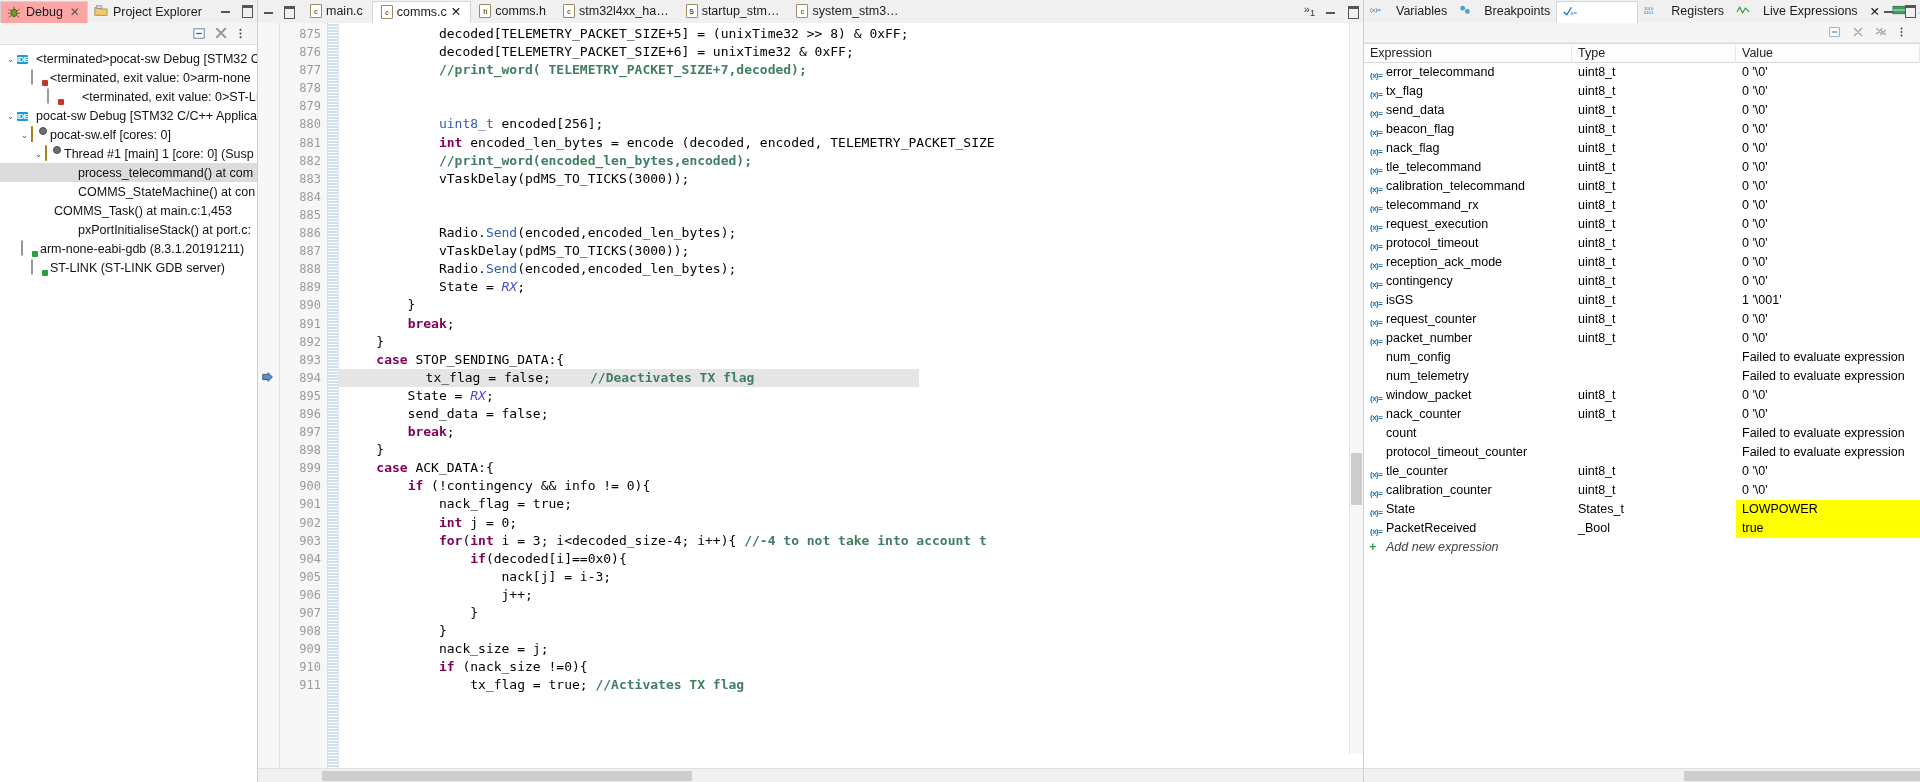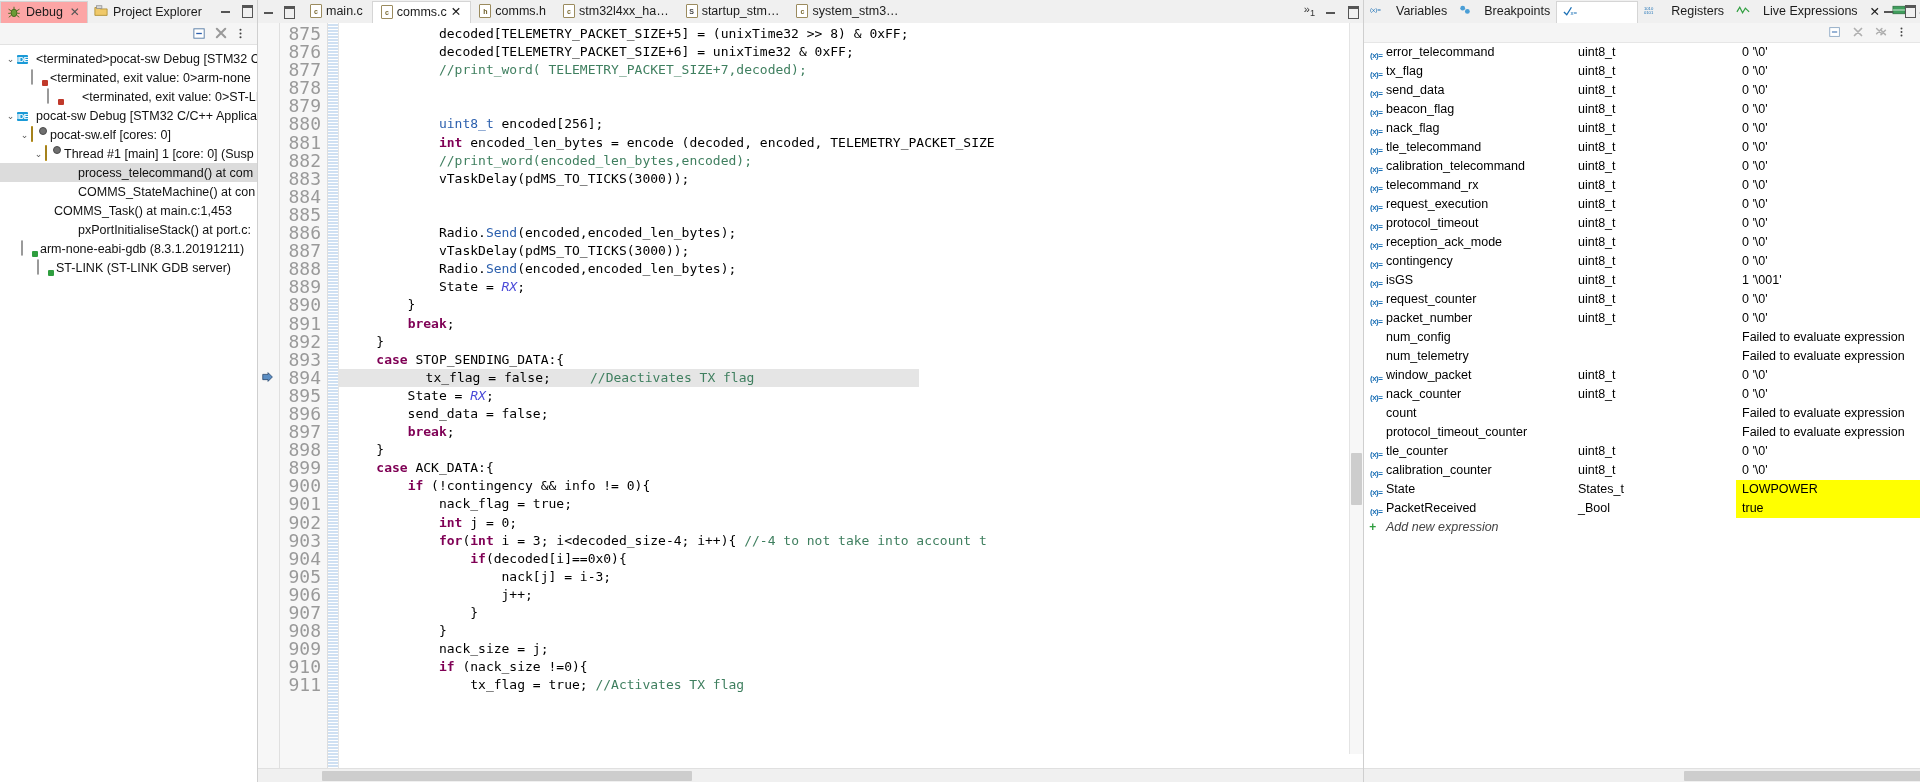--- a/index.html
+++ b/index.html
@@ -146,39 +146,39 @@
     flex: 1 1 auto; display: flex; position: relative; overflow: hidden;
     background:#ffffff;
   }
   .ruler-left {
     width: 22px; background: #f7f7f7; border-right: 1px solid #e0e0e0;
     position: relative; flex: 0 0 22px;
   }
   .gutter {
     width: 48px; flex: 0 0 48px; background:#f7f7f7;
     text-align: right; padding-right: 6px;
-    font-family: "DejaVu Sans Mono", monospace; font-size: 18px;
+    font-family: "DejaVu Sans Mono", monospace; font-size: 12px;
     color: #9a9a9a; padding-top: 2px;
     border-right: 1px solid #dedede;
   }
   .folding {
     width: 11px; flex: 0 0 11px;
     background: repeating-linear-gradient(#ffffff 0 1px, #cfe0f2 1px 3px);
     border-right:1px solid #e4e4e4;
   }
   .code {
     flex: 1 1 auto; position: relative; overflow: hidden;
     font-family: "DejaVu Sans Mono", monospace; font-size: 13px;
     padding-top: 2px; white-space: pre; line-height: 18.1px;
   }
   .gline { height: 18.1px; line-height: 18.1px; }
   .cline { height: 18.1px; line-height: 18.1px; padding-left: 6px; position: relative; }
   .cline.exec { background: #e5e5e5; padding-left: 24px; }
   .kw { color: #7f0055; font-weight: bold; }
-  .cm { color: #3f7f5f; }
+  .cm { color: #3f7f5f; font-weight: bold; }
   .ty { color: #2b5fad; }
   .en { color: #4a4ad8; font-style: italic; }
   .mth { color: #2b5fad; }
   .vscroll-ed {
     position:absolute; right:0; top:0; width:14px; bottom:14px;
     background:#f7f7f7; border-left:1px solid #e4e4e4;
   }
   .vthumb-ed {
     position:absolute; right:1px; top:430px; width:11px; height:52px;
     background:#cdcdcd; border-radius:1px;
@@ -351,21 +351,21 @@
         <div class="trow" style="padding-left: 46px;">
           <span class="twist"></span>
           <span class="tico"><span class="ico-frame"></span></span>
           <span class="tlabel">pxPortInitialiseStack() at port.c:</span>
         </div>
         <div class="trow" style="padding-left: 8px;">
           <span class="twist"></span>
           <span class="tico" style="position:relative"><span class="ico-proc green"></span></span>
           <span class="tlabel">arm-none-eabi-gdb (8.3.1.20191211)</span>
         </div>
-        <div class="trow" style="padding-left: 24px;">
+        <div class="trow" style="padding-left: 18px;">
           <span class="twist"></span>
           <span class="tico" style="position:relative"><span class="ico-proc green"></span></span>
           <span class="tlabel">ST-LINK (ST-LINK GDB server)</span>
         </div>
       </div>
   </div>
 
   <div class="center-panel">
     <div class="ed-tabbar">
       <div class="leftbtns">
@@ -536,20 +536,25 @@
       <span class="tb-ico">
         <svg width="9" height="14" viewBox="0 0 8 16">
           <circle cx="4" cy="4" r="1.1" fill="#444"></circle>
             <circle cx="4" cy="8" r="1.1" fill="#444"></circle>
             <circle cx="4" cy="12" r="1.1" fill="#444"></circle>
         </svg>
       </span>
     </div>
 
     <div class="exp-table">
+      <div class="exp-head">
+        <div class="c-exp">Expression</div>
+        <div class="c-typ">Type</div>
+        <div class="c-val">Value</div>
+      </div>
       <div id="exp-rows">
           <div class="exp-row">
             <div class="c-exp"><span class="vi">(x)=</span><span>error_telecommand</span></div>
             <div class="c-typ">uint8_t</div>
             <div class="c-val">0 '\0'</div>
           </div>
           <div class="exp-row">
             <div class="c-exp"><span class="vi">(x)=</span><span>tx_flag</span></div>
             <div class="c-typ">uint8_t</div>
             <div class="c-val">0 '\0'</div>

